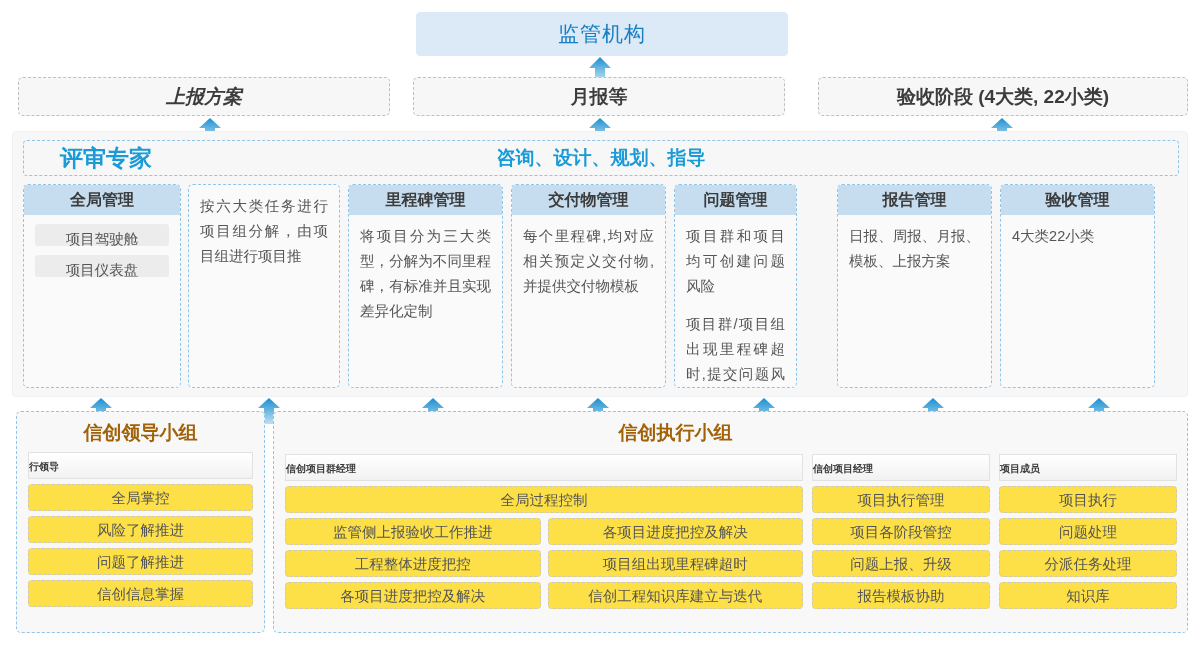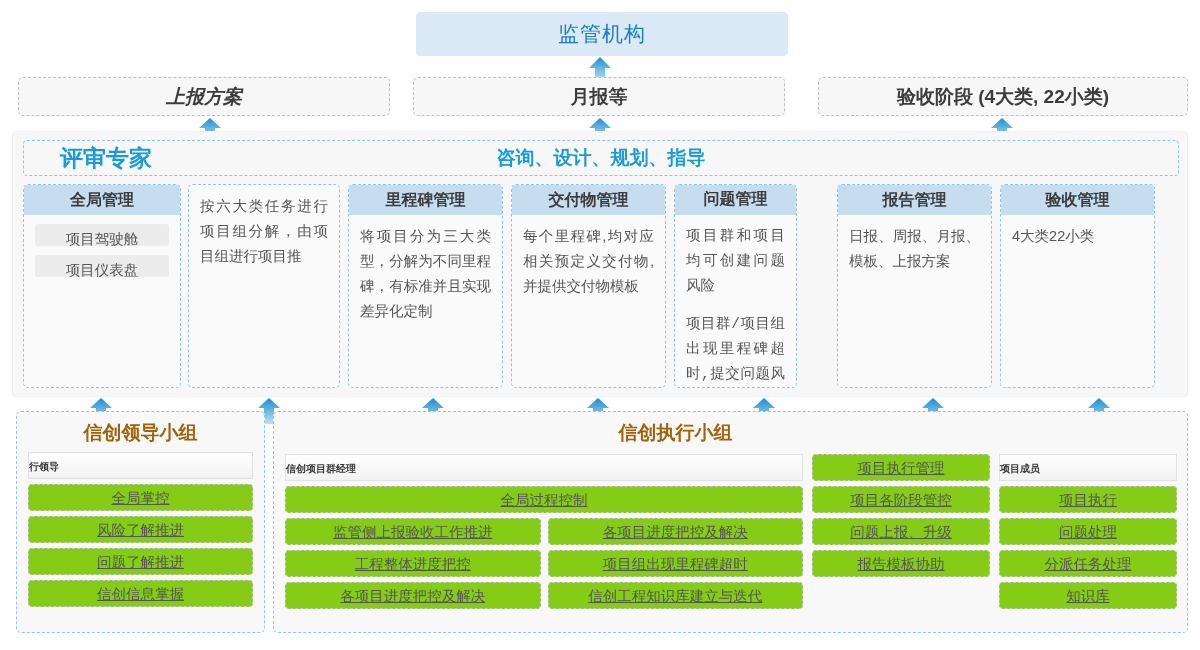--- a/index.html
+++ b/index.html
@@ -96,23 +96,23 @@
   .group-title.right{margin-right:0;}
 
   .white-head{
     background:linear-gradient(#ffffff,#f2f2f2);
     border:1px solid #e2e2e2;border-radius:0;
     height:27px;line-height:27px;
     font-weight:bold;font-size:10px;color:#3c3c3c;
     box-sizing:border-box;
   }
   .dbox{
-    border:1px dashed #c9c9c9;border-radius:4px;background:#84cc16;
+    border:1px dashed #c9c9c9;border-radius:4px;background:#fde047;
     height:27px;line-height:27px;text-align:center;
-    font-size:14.5px;color:#555;box-sizing:border-box;text-decoration:underline;
+    font-size:14.5px;color:#555;box-sizing:border-box;
   }
   .col{position:absolute;}
   .stack > *{margin-bottom:5px;}
 </style>
 </head>
 <body>
 
 <div class="canvas">
 
   <div class="box top-title" style="left:416px;top:12px;width:372px;height:44px;">
@@ -191,21 +191,21 @@
       </div>
     </div>
 
     <div class="card" style="left:498px;width:155px;">
       <div class="card-head">交付物管理</div>
       <div class="card-body">
         <p class="card-para">每个里程碑,均对应相关预定义交付物,并提供交付物模板</p>
       </div>
     </div>
 
-    <div class="card" style="left:661px;width:123px;font-family:Liberation Mono, monospace;">
+    <div class="card" style="left:661px;width:123px;">
       <div class="card-head">问题管理</div>
       <div class="card-body">
         <p class="card-para">项目群和项目均可创建问题风险</p>
         <p class="card-para">项目群/项目组出现里程碑超时,提交问题风险进行说明和解决</p>
       </div>
     </div>
 
     <div class="card" style="left:824px;width:155px;">
       <div class="card-head">报告管理</div>
       <div class="card-body">
@@ -288,20 +288,21 @@
         </div>
         <div style="flex:1;" class="stack">
           <div class="dbox">各项目进度把控及解决</div>
           <div class="dbox">项目组出现里程碑超时</div>
           <div class="dbox">信创工程知识库建立与迭代</div>
         </div>
       </div>
     </div>
 
     <div class="col stack" style="left:538px;top:42px;width:178px;">
+      <div class="white-head">信创项目经理</div>
       <div class="dbox">项目执行管理</div>
       <div class="dbox">项目各阶段管控</div>
       <div class="dbox">问题上报、升级</div>
       <div class="dbox">报告模板协助</div>
     </div>
 
     <div class="col stack" style="left:725px;top:42px;width:178px;">
       <div class="white-head">项目成员</div>
       <div class="dbox">项目执行</div>
       <div class="dbox">问题处理</div>

